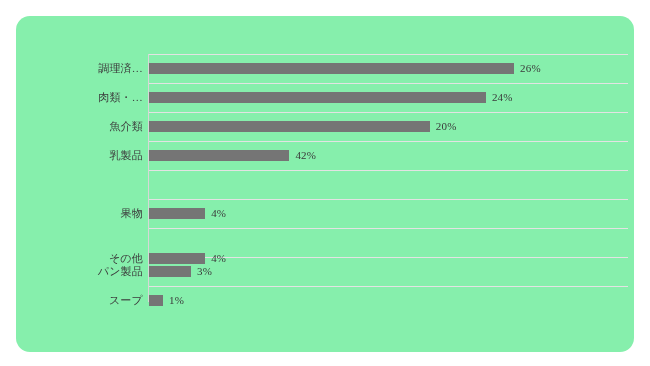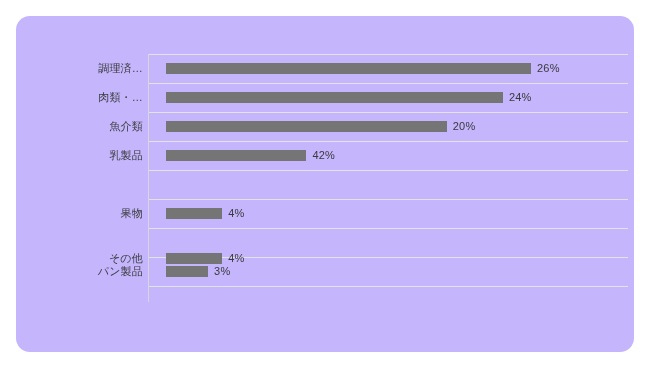--- a/index.html
+++ b/index.html
@@ -80,21 +80,21 @@
     font-size: 11px;
     line-height: 13px;
     color: #3b3b3b;
     letter-spacing: 0.2px;
     white-space: nowrap;
     overflow: hidden;
   }
 
   .bar-wrap {
     position: absolute;
-    left: 150px;
+    left: 133px;
     height: 29px;
     display: flex;
     align-items: center;
   }
 
   .bar {
     height: 11px;
     background: #757575;
     flex: 0 0 auto;
   }
@@ -105,21 +105,21 @@
     color: #3a3a3a;
     margin-left: 6px;
     white-space: nowrap;
     letter-spacing: 0.2px;
   }
 </style>
 </head>
 <body>
 
 <div id="screenshot" style="background: rgb(255, 255, 255);">
-  <div class="card" style="background: #c4b5fd;">
+  <div class="card" style="background: #86efac; font-family: Liberation Serif, serif;">
     <div class="plot">
 
       <div class="gridline" style="top:38px;"></div>
       <div class="gridline" style="top:67px;"></div>
       <div class="gridline" style="top:96px;"></div>
       <div class="gridline" style="top:125px;"></div>
       <div class="gridline" style="top:154px;"></div>
       <div class="gridline" style="top:183px;"></div>
       <div class="gridline" style="top:212px;"></div>
       <div class="gridline" style="top:241px;"></div>
@@ -177,16 +177,23 @@
       </div>
 
       <div class="row" style="top:241px;">
         <div class="cat-label">パン製品</div>
         <div class="bar-wrap">
           <div class="bar" style="width: 42.1154px; background: rgb(117, 117, 117);"></div>
           <div class="bar-value">3%</div>
         </div>
       </div>
 
+      <div class="row" style="top:270px;">
+        <div class="cat-label">スープ</div>
+        <div class="bar-wrap">
+          <div class="bar" style="width: 14.0385px; background: rgb(117, 117, 117);"></div>
+          <div class="bar-value">1%</div>
+        </div>
+      </div>
 
     </div>
   </div>
 </div>
 
 </body></html>

